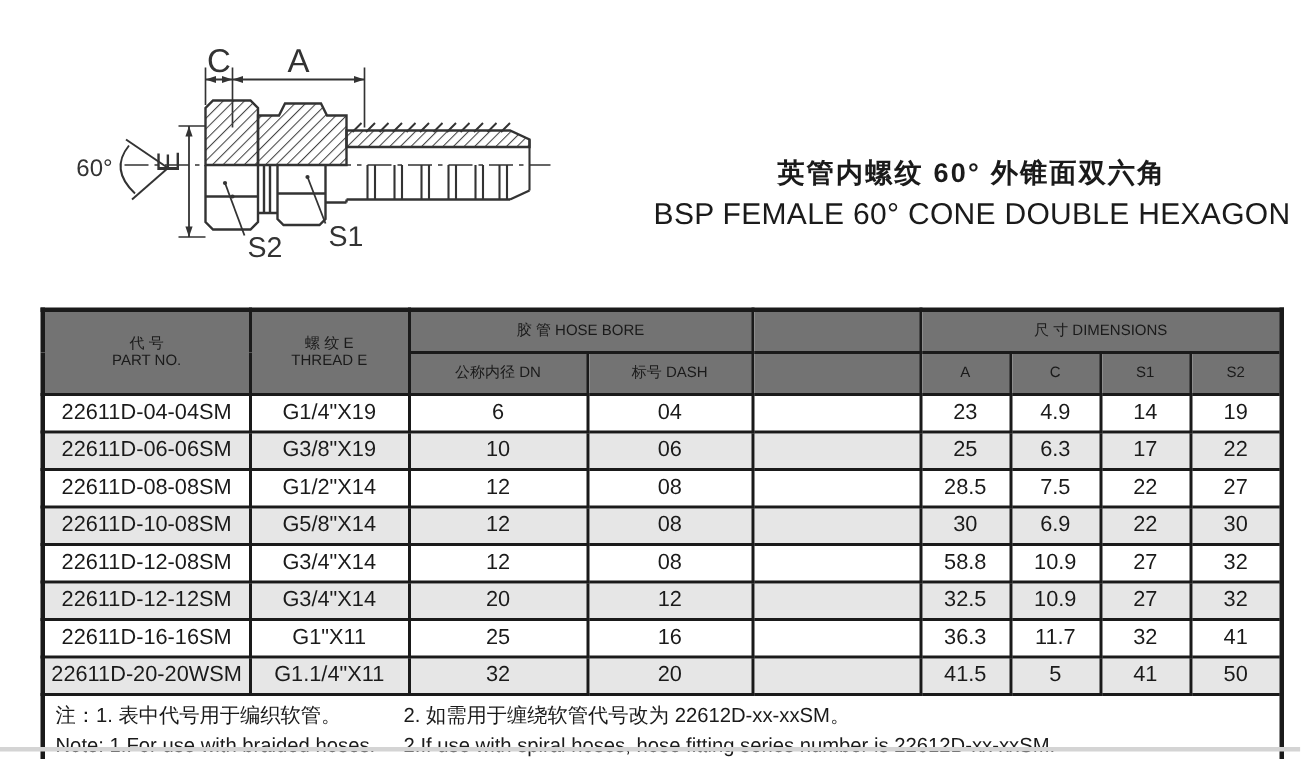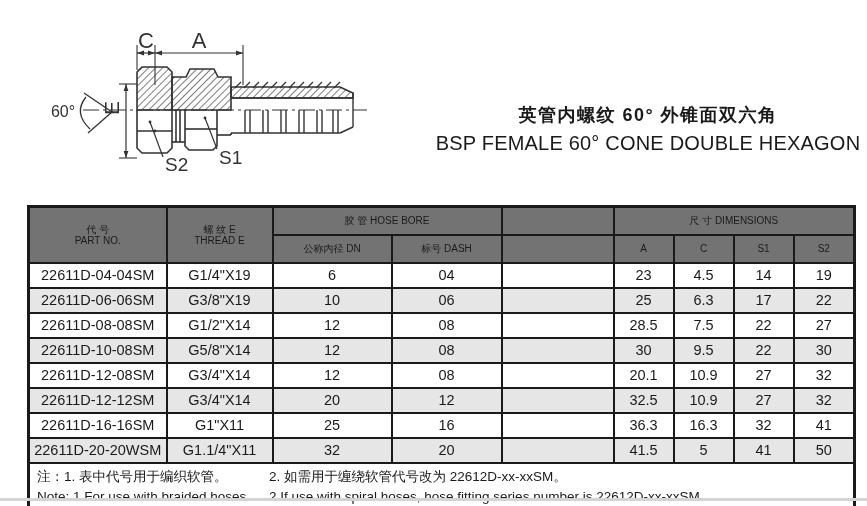--- a/index.html
+++ b/index.html
@@ -173,21 +173,21 @@
       </tr>
     </thead>
     <tbody>
       <tr>
         <td>22611D-04-04SM</td>
         <td>G1/4"X19</td>
         <td>6</td>
         <td>04</td>
         <td></td>
         <td>23</td>
-        <td>4.5</td>
+        <td>4.9</td>
         <td>14</td>
         <td>19</td>
       </tr>
       <tr>
         <td>22611D-06-06SM</td>
         <td>G3/8"X19</td>
         <td>10</td>
         <td>06</td>
         <td></td>
         <td>25</td>
@@ -206,31 +206,31 @@
         <td>22</td>
         <td>27</td>
       </tr>
       <tr>
         <td>22611D-10-08SM</td>
         <td>G5/8"X14</td>
         <td>12</td>
         <td>08</td>
         <td></td>
         <td>30</td>
-        <td>9.5</td>
+        <td>6.9</td>
         <td>22</td>
         <td>30</td>
       </tr>
       <tr>
         <td>22611D-12-08SM</td>
         <td>G3/4"X14</td>
         <td>12</td>
         <td>08</td>
         <td></td>
-        <td>20.1</td>
+        <td>58.8</td>
         <td>10.9</td>
         <td>27</td>
         <td>32</td>
       </tr>
       <tr>
         <td>22611D-12-12SM</td>
         <td>G3/4"X14</td>
         <td>20</td>
         <td>12</td>
         <td></td>
@@ -239,21 +239,21 @@
         <td>27</td>
         <td>32</td>
       </tr>
       <tr>
         <td>22611D-16-16SM</td>
         <td>G1"X11</td>
         <td>25</td>
         <td>16</td>
         <td></td>
         <td>36.3</td>
-        <td>16.3</td>
+        <td>11.7</td>
         <td>32</td>
         <td>41</td>
       </tr>
       <tr>
         <td>22611D-20-20WSM</td>
         <td>G1.1/4"X11</td>
         <td>32</td>
         <td>20</td>
         <td></td>
         <td>41.5</td>

